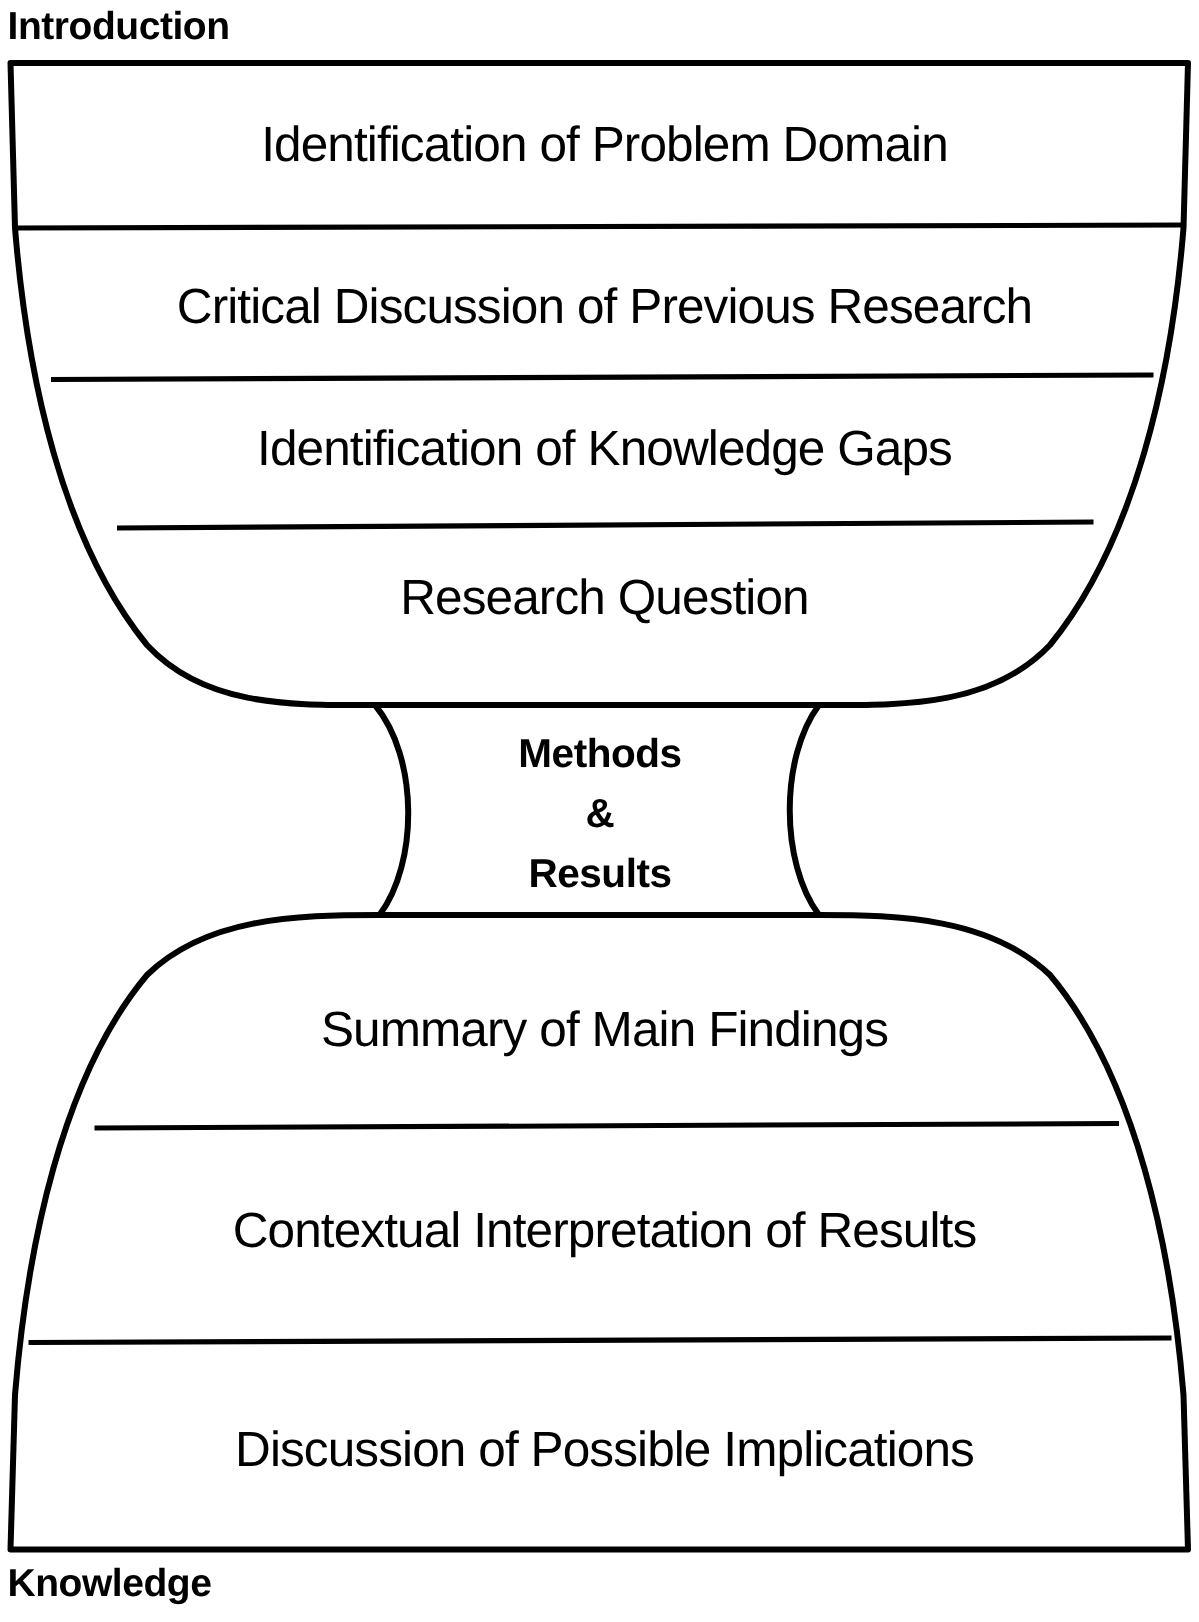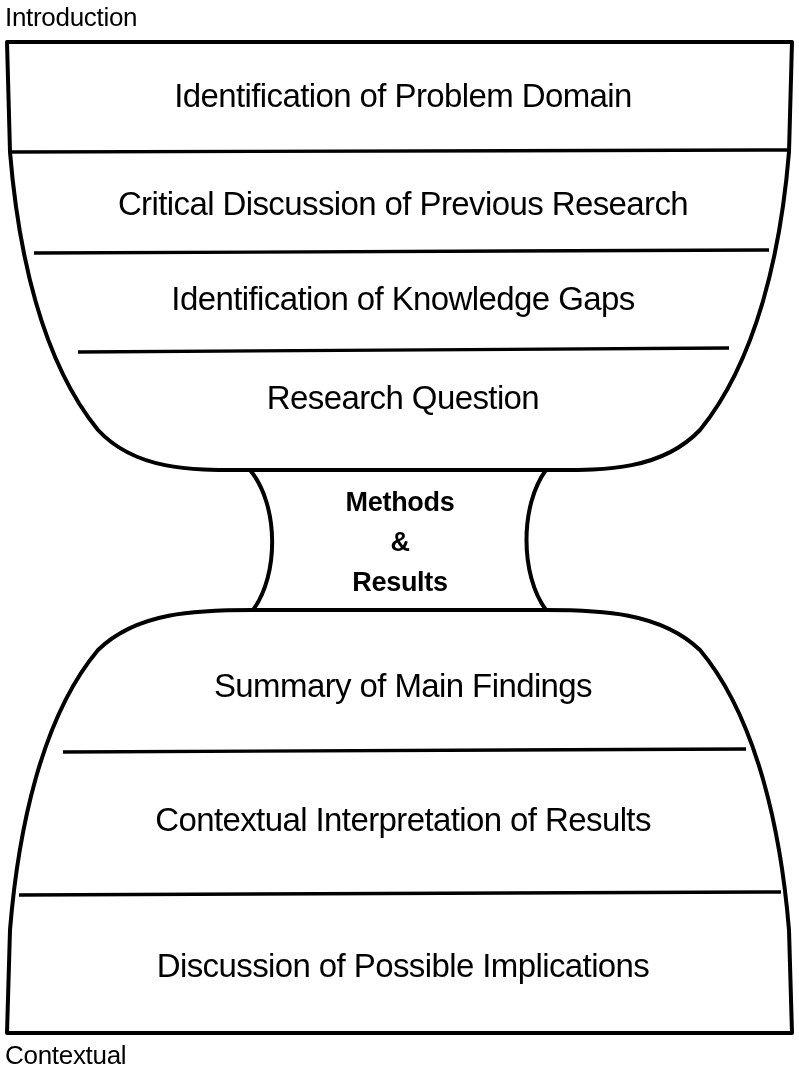--- a/index.html
+++ b/index.html
@@ -16,21 +16,21 @@
     position: relative;
   }
   #diagram-root {
     position: relative;
     width: 799px;
     height: 1081px;
   }
   .edge-label {
     position: absolute;
     font-family: "Liberation Sans", sans-serif;
-    font-weight: normal;
+    font-weight: bold;
     font-size: 26px;
     letter-spacing: -0.3px;
     color: #000000;
     white-space: nowrap;
   }
   #label-introduction { left: 5px; top: 2px; }
   #label-discussion   { left: 5px; top: 1040px; }
 
   svg#hourglass {
     position: absolute;
@@ -120,15 +120,15 @@
     <text class="neck-text" x="400" y="511">Methods</text>
     <text class="neck-text" x="400" y="551">&amp;</text>
     <text class="neck-text" x="400" y="591">Results</text>
 
     <text class="band-text" x="403" y="697">Summary of Main Findings</text>
     <text class="band-text" x="403" y="831">Contextual Interpretation of Results</text>
     <text class="band-text" x="403" y="977">Discussion of Possible Implications</text>
 
   </svg>
 
-  <div class="edge-label" id="label-discussion">Contextual</div>
+  <div class="edge-label" id="label-discussion">Knowledge</div>
 
 </div>
 
 </body></html>

